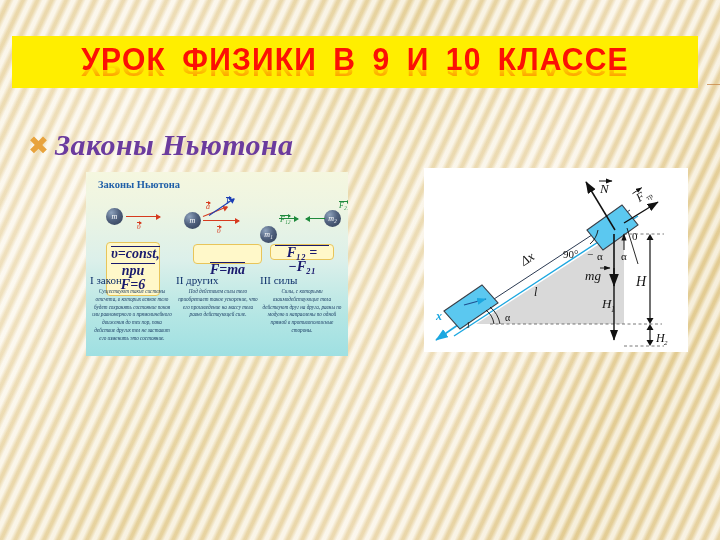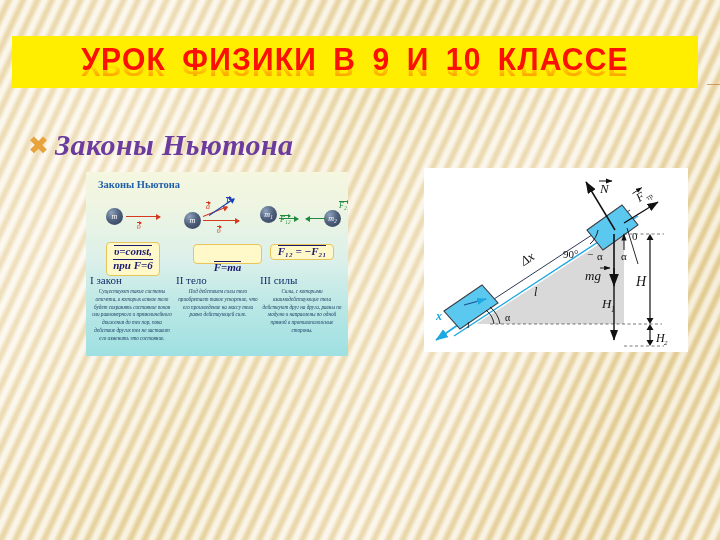--- a/index.html
+++ b/index.html
@@ -107,21 +107,21 @@
   }
   .vlabel .ov{display:block;border-top:1px solid currentColor;line-height:1;position:relative;top:1px;}
   .vlabel .ov:after{
     content:"";position:absolute;right:-1px;top:-2.4px;
     border-left:3.4px solid currentColor;border-top:2.1px solid transparent;border-bottom:2.1px solid transparent;
   }
   .red{color:#d63a1e;} .green{color:#1f8a3c;} .blue{color:#1b3fb5;}
 
   .fbox{
     position:absolute;background:#fff8c9;border:1px solid #e8c55a;border-radius:4px;
-    color:#1a1a6e;font-size:11px;font-weight:bold;font-style:italic;
+    color:#1a1a6e;font-size:14px;font-weight:bold;font-style:italic;
     font-family:"Liberation Serif",serif;text-align:center;line-height:1.25;
     padding:2px 4px;box-sizing:border-box;
   }
   .fbox .ov{border-top:1px solid currentColor;display:inline-block;line-height:1;position:relative;}
   .law-name{
     position:absolute;width:84px;text-align:left;font-size:11px;font-weight:normal;
     color:#10316b;font-family:"Liberation Serif",serif;
   }
   .law-body{
     position:absolute;width:80px;font-size:5.2px;line-height:1.5;color:#15355e;
@@ -182,27 +182,27 @@
         <div class="vlabel blue" style="left:50px;top:-2px;">
             <span class="ov">F</span>
           </div>
         <div class="vlabel red" style="left:41px;top:27px;">
             <span class="ov">υ</span>
           </div>
       </div>
       <div class="fbox" style="left:17px;top:46px;width:69px;padding-top:16px;height:16px;">
         <span class="ov">F=ma</span>
       </div>
-      <div class="law-name" style="top:76px;">II тело</div>
+      <div class="law-name" style="top:76px;">II других</div>
       <div class="law-body" style="left:2px;top:90px;">Под действием силы тело приобретает такое ускорение, что его произведение на массу тела равно действующей силе.</div>
     </div>
 
     <div class="law-col c3">
       <div class="diagram">
-        <div class="mball" style="left:0px;top:8px;">m₁</div>
+        <div class="mball" style="left:0px;top:28px;">m₁</div>
         <div class="mball" style="left:64px;top:12px;">m₂</div>
         <div class="arw grn" style="left:19px;top:20px;width:19px;"></div>
         <div class="arw grn rev" style="left:46px;top:20px;width:19px;"></div>
         <div class="vlabel green" style="left:20px;top:2px;margin-top:14px;">
             <span class="ov">F₁₂</span>
           </div>
         <div class="vlabel green" style="left:48px;top:2px;margin-left:31px;">
             <span class="ov">F₂₁</span>
           </div>
       </div>

